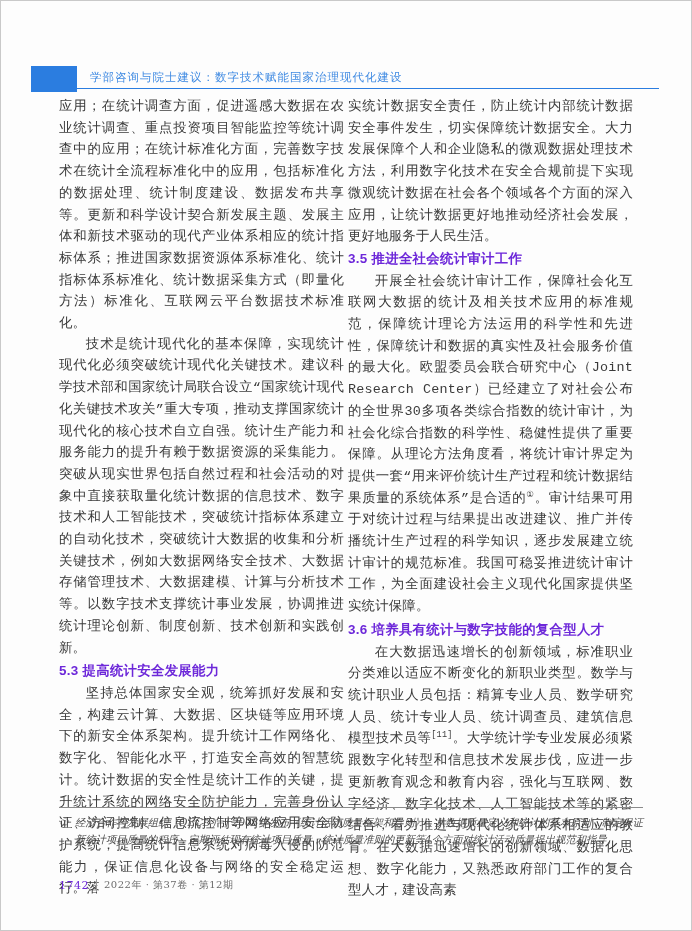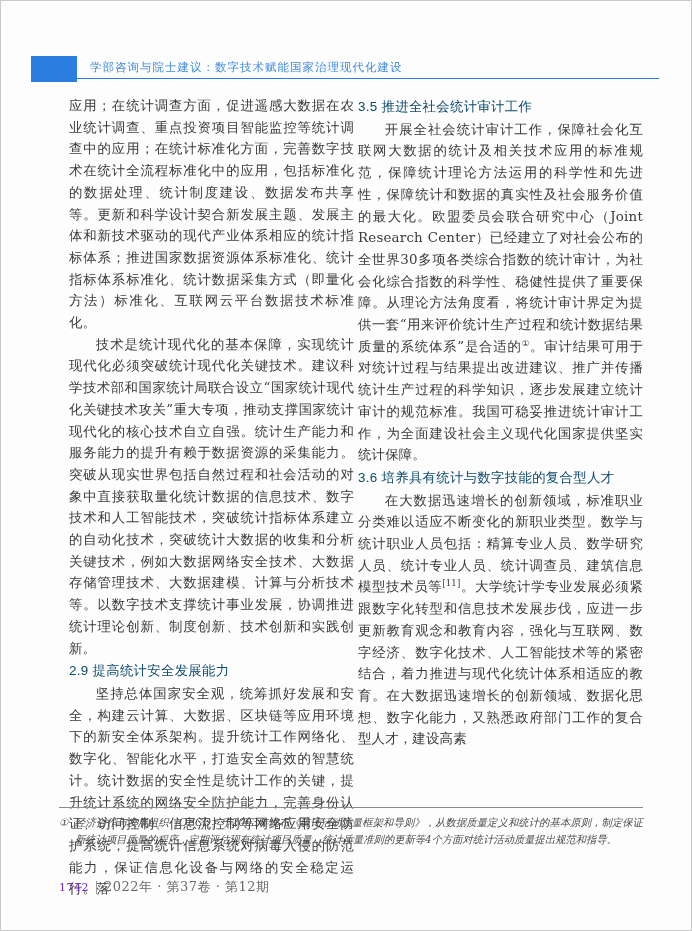--- a/index.html
+++ b/index.html
@@ -9,56 +9,56 @@
     margin:0 auto;
     background:#fdfdfd;
     border:1px solid #c9c9c9;
     box-sizing:border-box;
     font-family:"DejaVu Serif","Liberation Serif",serif;
     color:#3a3a3a;
     overflow:hidden;
   }
   
   .header {
-    position:absolute; top:55px; left:30px; right:32px;
+    position:absolute; top:65px; left:30px; right:32px;
     display:flex; align-items:flex-start;
   }
   .header-accent {
     width:46px; height:26px; background:#2b7de0; flex:none;
   }
   .header-right {
     flex:1;
     padding:4px 0 3px 13px;
     border-bottom:1.5px solid #2b7de0;
     font-family:"Liberation Sans","DejaVu Sans",sans-serif;
     font-size:11.5px; line-height:15px;
     color:#3f8ae2; letter-spacing:1px;
   }
   
   .content {
     position:absolute; top:94px; left:58px;
     width:584px;
-    display:flex; gap:4px;justify-content:flex-end;
+    display:flex; gap:4px;
   }
   .col { width:285px; }
   .para {
     margin:0;
     font-size:13.4px;
     line-height:21.7px;
     text-align:justify;
     letter-spacing:0.2px;
   }
-  .indent { text-indent:2em; }
+  .indent { text-indent:2em;font-family:Liberation Mono, monospace; }
   .heading {
     margin:1px 0 1px 0;
     font-family:"Liberation Sans","DejaVu Sans",sans-serif;
-    font-weight:normal;
+    font-weight:bold;
     font-size:13.4px;
     line-height:21.7px;
-    color:#0c4a6e;
+    color:#6d28d9;
     letter-spacing:0.3px;
   }
   sup.ref {
     font-size:8.5px;
     vertical-align:super;
     line-height:0;
   }
   
   .footnote-rule {
     position:absolute; top:806px; left:58px; width:584px;
@@ -74,42 +74,43 @@
   }
   .footnote-marker { flex:none; width:16px; }
   .footnote-text { flex:1; }
   
   .footer {
     position:absolute; top:877px; left:58px;
     display:flex; align-items:center; gap:7px;
   }
   .footer-page { font-size:11px; color:#6d28d9; letter-spacing:0.5px; }
   .footer-divider { width:0; height:13px; border-left:1px solid #9a9a9a; }
-  .footer-issue { font-size:13px; color:#6a6a6a; letter-spacing:0.5px; }
+  .footer-issue { font-size:10px; color:#6a6a6a; letter-spacing:0.5px; }
 </style>
 </head>
 <body>
 
 <div class="page">
 
   <div class="header">
     <div class="header-accent"></div>
     <div class="header-right">学部咨询与院士建议：数字技术赋能国家治理现代化建设</div>
   </div>
 
   <div class="content">
 
     <div class="col">
       <p class="para">应用；在统计调查方面，促进遥感大数据在农业统计调查、重点投资项目智能监控等统计调查中的应用；在统计标准化方面，完善数字技术在统计全流程标准化中的应用，包括标准化的数据处理、统计制度建设、数据发布共享等。更新和科学设计契合新发展主题、发展主体和新技术驱动的现代产业体系相应的统计指标体系；推进国家数据资源体系标准化、统计指标体系标准化、统计数据采集方式（即量化方法）标准化、互联网云平台数据技术标准化。</p>
       <p class="para indent">技术是统计现代化的基本保障，实现统计现代化必须突破统计现代化关键技术。建议科学技术部和国家统计局联合设立“国家统计现代化关键技术攻关”重大专项，推动支撑国家统计现代化的核心技术自立自强。统计生产能力和服务能力的提升有赖于数据资源的采集能力。突破从现实世界包括自然过程和社会活动的对象中直接获取量化统计数据的信息技术、数字技术和人工智能技术，突破统计指标体系建立的自动化技术，突破统计大数据的收集和分析关键技术，例如大数据网络安全技术、大数据存储管理技术、大数据建模、计算与分析技术等。以数字技术支撑统计事业发展，协调推进统计理论创新、制度创新、技术创新和实践创新。</p>
-      <h3 class="heading">2.9  提高统计安全发展能力</h3>
+      <h3 class="heading">5.3  提高统计安全发展能力</h3>
       <p class="para indent">坚持总体国家安全观，统筹抓好发展和安全，构建云计算、大数据、区块链等应用环境下的新安全体系架构。提升统计工作网络化、数字化、智能化水平，打造安全高效的智慧统计。统计数据的安全性是统计工作的关键，提升统计系统的网络安全防护能力，完善身份认证、访问控制、信息流控制等网络应用安全防护系统，提高统计信息系统对病毒入侵的防范能力，保证信息化设备与网络的安全稳定运行。落</p>
     </div>
 
     <div class="col">
+      <p class="para">实统计数据安全责任，防止统计内部统计数据安全事件发生，切实保障统计数据安全。大力发展保障个人和企业隐私的微观数据处理技术方法，利用数字化技术在安全合规前提下实现微观统计数据在社会各个领域各个方面的深入应用，让统计数据更好地推动经济社会发展，更好地服务于人民生活。</p>
       <h3 class="heading">3.5  推进全社会统计审计工作</h3>
       <p class="para indent"><span>开展全社会统计审计工作，保障社会化互联网大数据的统计及相关技术应用的标准规范，保障统计理论方法运用的科学性和先进性，保障统计和数据的真实性及社会服务价值的最大化。欧盟委员会联合研究中心（Joint Research Center）已经建立了对社会公布的全世界30多项各类综合指数的统计审计，为社会化综合指数的科学性、稳健性提供了重要保障。从理论方法角度看，将统计审计界定为提供一套“用来评价统计生产过程和统计数据结果质量的系统体系”是合适的</span><sup class="ref">①</sup><span>。审计结果可用于对统计过程与结果提出改进建议、推广并传播统计生产过程的科学知识，逐步发展建立统计审计的规范标准。我国可稳妥推进统计审计工作，为全面建设社会主义现代化国家提供坚实统计保障。</span></p>
       <h3 class="heading">3.6  培养具有统计与数字技能的复合型人才</h3>
       <p class="para indent"><span>在大数据迅速增长的创新领域，标准职业分类难以适应不断变化的新职业类型。数学与统计职业人员包括：精算专业人员、数学研究人员、统计专业人员、统计调查员、建筑信息模型技术员等</span><sup class="ref">[11]</sup><span>。大学统计学专业发展必须紧跟数字化转型和信息技术发展步伐，应进一步更新教育观念和教育内容，强化与互联网、数字经济、数字化技术、人工智能技术等的紧密结合，着力推进与现代化统计体系相适应的教育。在大数据迅速增长的创新领域、数据化思想、数字化能力，又熟悉政府部门工作的复合型人才，建设高素</span></p>
     </div>
 
   </div>
 
   <div class="footnote-rule"></div>
   <div class="footnote">

